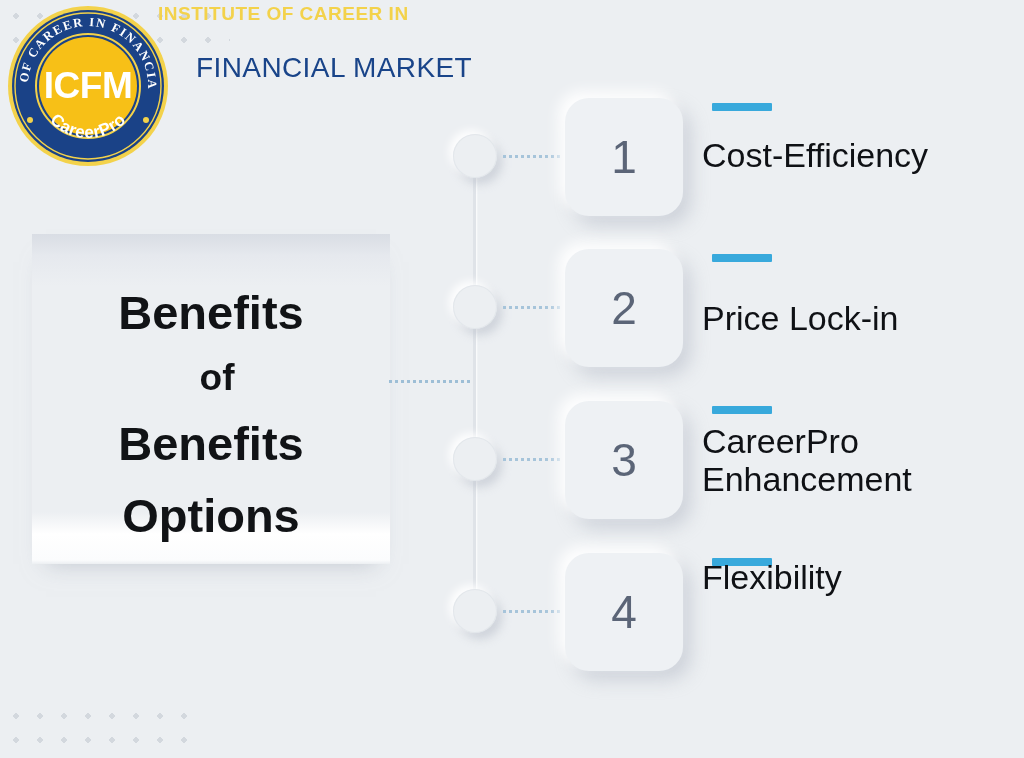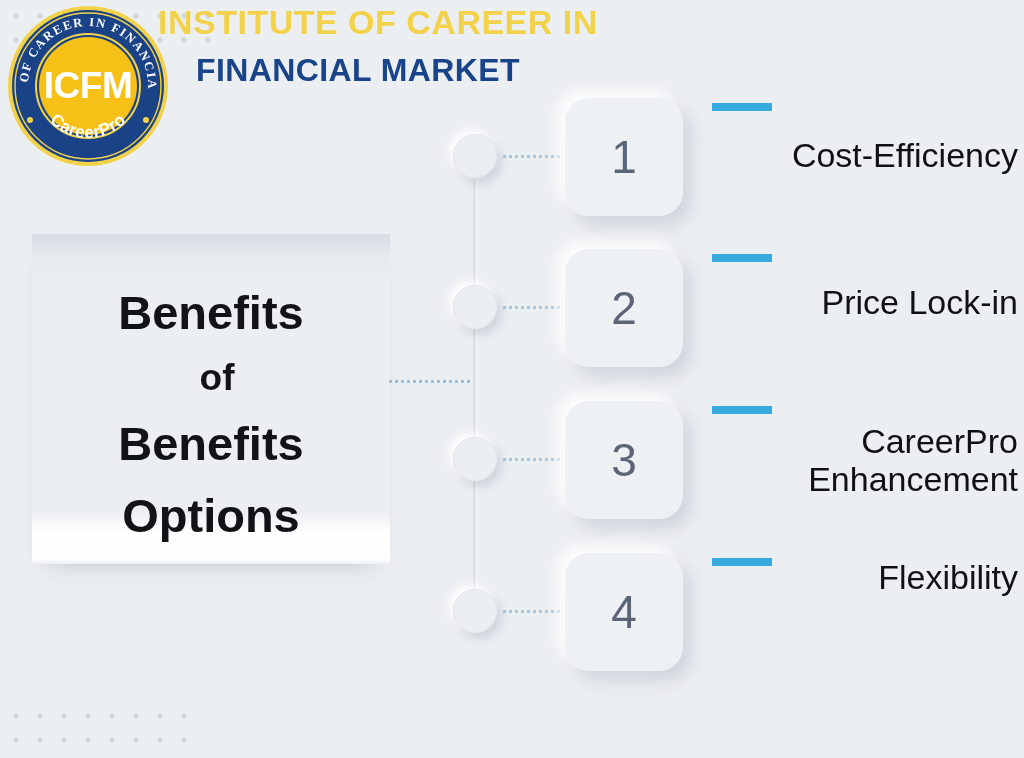--- a/index.html
+++ b/index.html
@@ -51,32 +51,32 @@
     width: 164px;
     height: 164px;
   }
   .logo svg { display: block; width: 164px; height: 164px; }
 
   
   .brand-line1 {
     position: absolute;
     left: 158px;
     top: 3px;
-    font-size: 34px;
+    font-size: 19px;
     font-weight: bold;
     letter-spacing: 0.5px;
     color: #f3d24b;
     white-space: nowrap;
   }
   .brand-line2 {
     position: absolute;
     left: 196px;
     top: 52px;
-    font-size: 32px;
-    font-weight: bold;
+    font-size: 28px;
+    font-weight: normal;
     letter-spacing: 0.4px;
     color: #194489;
     white-space: nowrap;
   }
 
   
   .title-card {
     position: absolute;
     left: 32px;
     top: 234px;
@@ -191,21 +191,20 @@
   }
 
   .row-label {
     position: absolute;
     left: 702px;
     width: 316px;
     font-size: 34px;
     font-weight: normal;
     color: #0f1115;
     line-height: 1.13;
-    text-align: right;
   }
 </style>
 </head>
 <body>
 
 <div id="canvas">
 
   <div class="dot-grid top-left"></div>
   <div class="dot-grid bottom-left"></div>
 
@@ -257,21 +256,21 @@
     <div class="row-label" style="top:136px">Cost-Efficiency</div>
   </div>
 
   <div class="row">
     <div class="node-circle" style="top:285px"></div>
     <div class="connector-dotted" style="top:306px"></div>
     <div class="num-box" style="top:249px">
       <span>2</span>
     </div>
     <div class="accent-dash" style="top:254px"></div>
-    <div class="row-label" style="top:283px">Price Lock-in</div>
+    <div class="row-label" style="top:299px">Price Lock-in</div>
   </div>
 
   <div class="row">
     <div class="node-circle" style="top:437px"></div>
     <div class="connector-dotted" style="top:458px"></div>
     <div class="num-box" style="top:401px">
       <span>3</span>
     </div>
     <div class="accent-dash" style="top:406px"></div>
     <div class="row-label" style="top:422px">CareerPro Enhancement</div>

